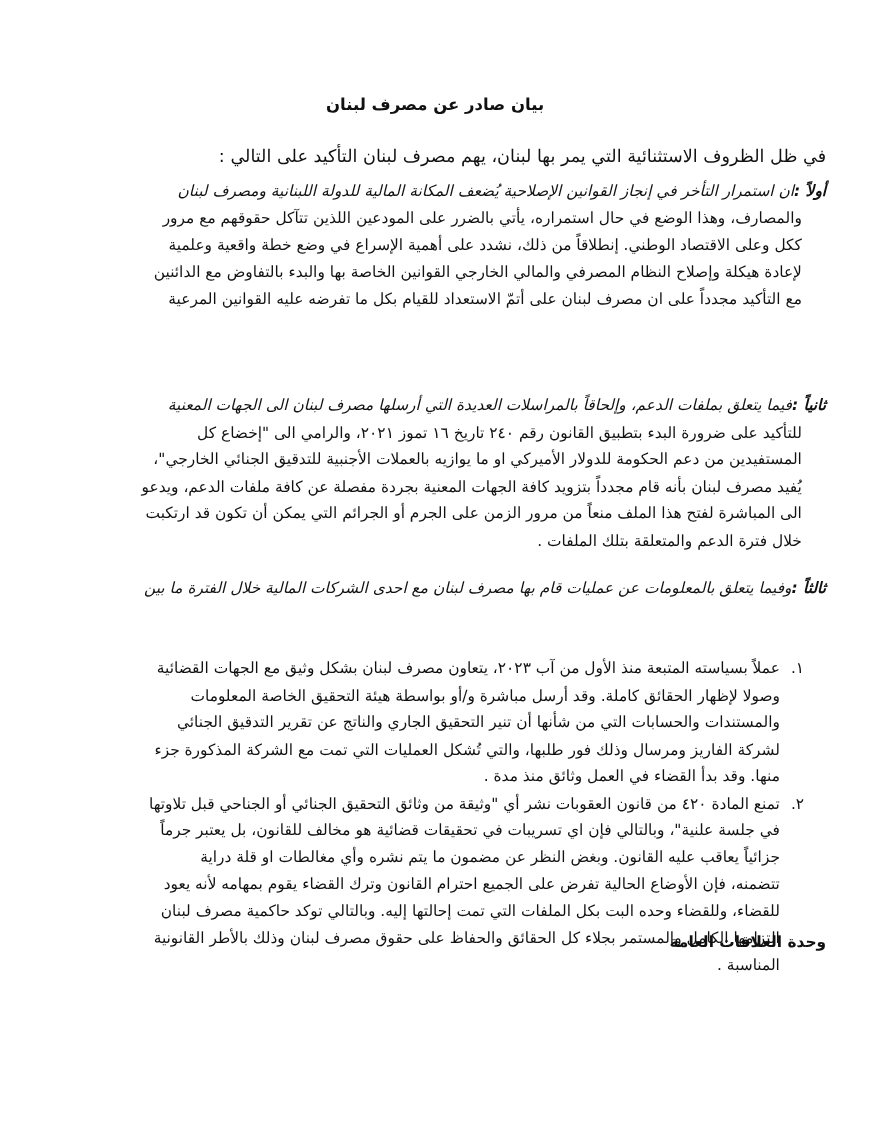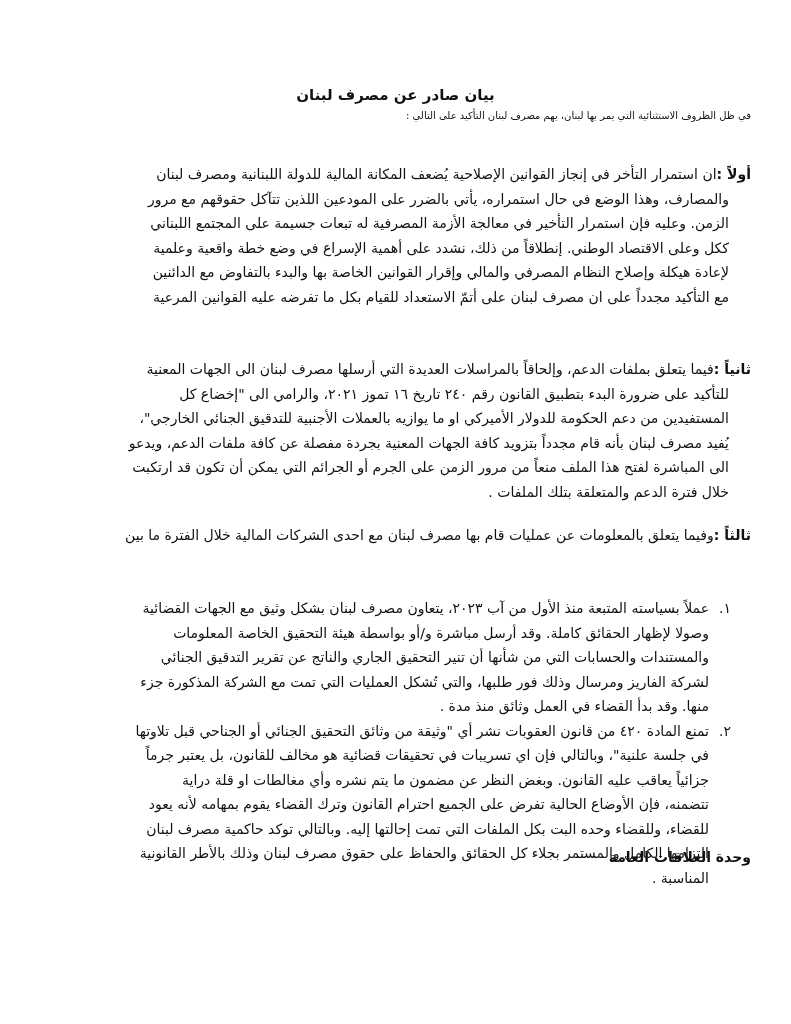--- a/index.html
+++ b/index.html
@@ -11,53 +11,52 @@
   .page {
     position: relative; width: 791px; height: 796px;
     direction: rtl; box-sizing: border-box;
     padding: 0 40px 0 38px;
   }
   .title {
     position: absolute; top: 86px; left: 0; right: 0;
     text-align: center; font-weight: bold; font-size: 15px;
   }
   .intro {
-    position: absolute; top: 104px; right: 40px; left: 38px;
-    font-size: 10px; line-height: 24px;
+    position: absolute; top: 130px; right: 40px; left: 38px;
+    font-size: 16px; line-height: 24px;
   }
   .para {
     position: absolute; right: 40px; left: 38px;
     font-size: 14px; line-height: 24.5px; text-align: justify;
   }
   .para .label { font-weight: bold; }
   .para .body-line { display: block; padding-right: 22px; }
-  .para .first-line { display: block; }
+  .para .first-line { display: block; font-style: italic; }
   #p1 { top: 162px; }
   #p2 { top: 357px; }
   #p3 { top: 523px; }
   .list { position: absolute; top: 596px; right: 40px; left: 38px; font-size: 14px; line-height: 24.5px; }
   .list-item { position: relative; padding-right: 42px; text-align: justify; }
   .list-item .num { position: absolute; right: 20px; top: 0; }
   .signature {
     position: absolute; top: 849px; right: 40px; font-weight: bold; font-size: 14px;
   }
 </style>
 </head>
 <body>
 
 <div class="page">
   <div class="title">بيان صادر عن مصرف لبنان</div>
   <div class="intro">في ظل الظروف الاستثنائية التي يمر بها لبنان، يهم مصرف لبنان التأكيد على التالي :</div>
 
   <div class="para" id="p1">
     <span class="first-line"><span class="label">أولاً :</span><span>ان استمرار التأخر في إنجاز القوانين الإصلاحية يُضعف المكانة المالية للدولة اللبنانية ومصرف لبنان</span></span>
     <span class="body-line">والمصارف، وهذا الوضع في حال استمراره، يأتي بالضرر على المودعين اللذين تتآكل حقوقهم مع مرور</span>
-    <span class="body-line">الزمن. وعليه فإن استمرار التأخير في معالجة الأزمة المصرفية له تبعات جسيمة على المجتمع اللبناني</span>
     <span class="body-line">ككل وعلى الاقتصاد الوطني. إنطلاقاً من ذلك، نشدد على أهمية الإسراع في وضع خطة واقعية وعلمية</span>
-    <span class="body-line">لإعادة هيكلة وإصلاح النظام المصرفي والمالي وإقرار القوانين الخاصة بها والبدء بالتفاوض مع الدائنين</span>
+    <span class="body-line">لإعادة هيكلة وإصلاح النظام المصرفي والمالي الخارجي القوانين الخاصة بها والبدء بالتفاوض مع الدائنين</span>
     <span class="body-line">مع التأكيد مجدداً على ان مصرف لبنان على أتمّ الاستعداد للقيام بكل ما تفرضه عليه القوانين المرعية</span>
   </div>
 
   <div class="para" id="p2">
     <span class="first-line"><span class="label">ثانياً :</span><span>فيما يتعلق بملفات الدعم، وإلحاقاً بالمراسلات العديدة التي أرسلها مصرف لبنان الى الجهات المعنية</span></span>
     <span class="body-line">للتأكيد على ضرورة البدء بتطبيق القانون رقم ٢٤٠ تاريخ ١٦ تموز ٢٠٢١، والرامي الى "إخضاع كل</span>
     <span class="body-line">المستفيدين من دعم الحكومة للدولار الأميركي او ما يوازيه بالعملات الأجنبية للتدقيق الجنائي الخارجي"،</span>
     <span class="body-line">يُفيد مصرف لبنان بأنه قام مجدداً بتزويد كافة الجهات المعنية بجردة مفصلة عن كافة ملفات الدعم، ويدعو</span>
     <span class="body-line">الى المباشرة لفتح هذا الملف منعاً من مرور الزمن على الجرم أو الجرائم التي يمكن أن تكون قد ارتكبت</span>
     <span class="body-line">خلال فترة الدعم والمتعلقة بتلك الملفات .</span>

